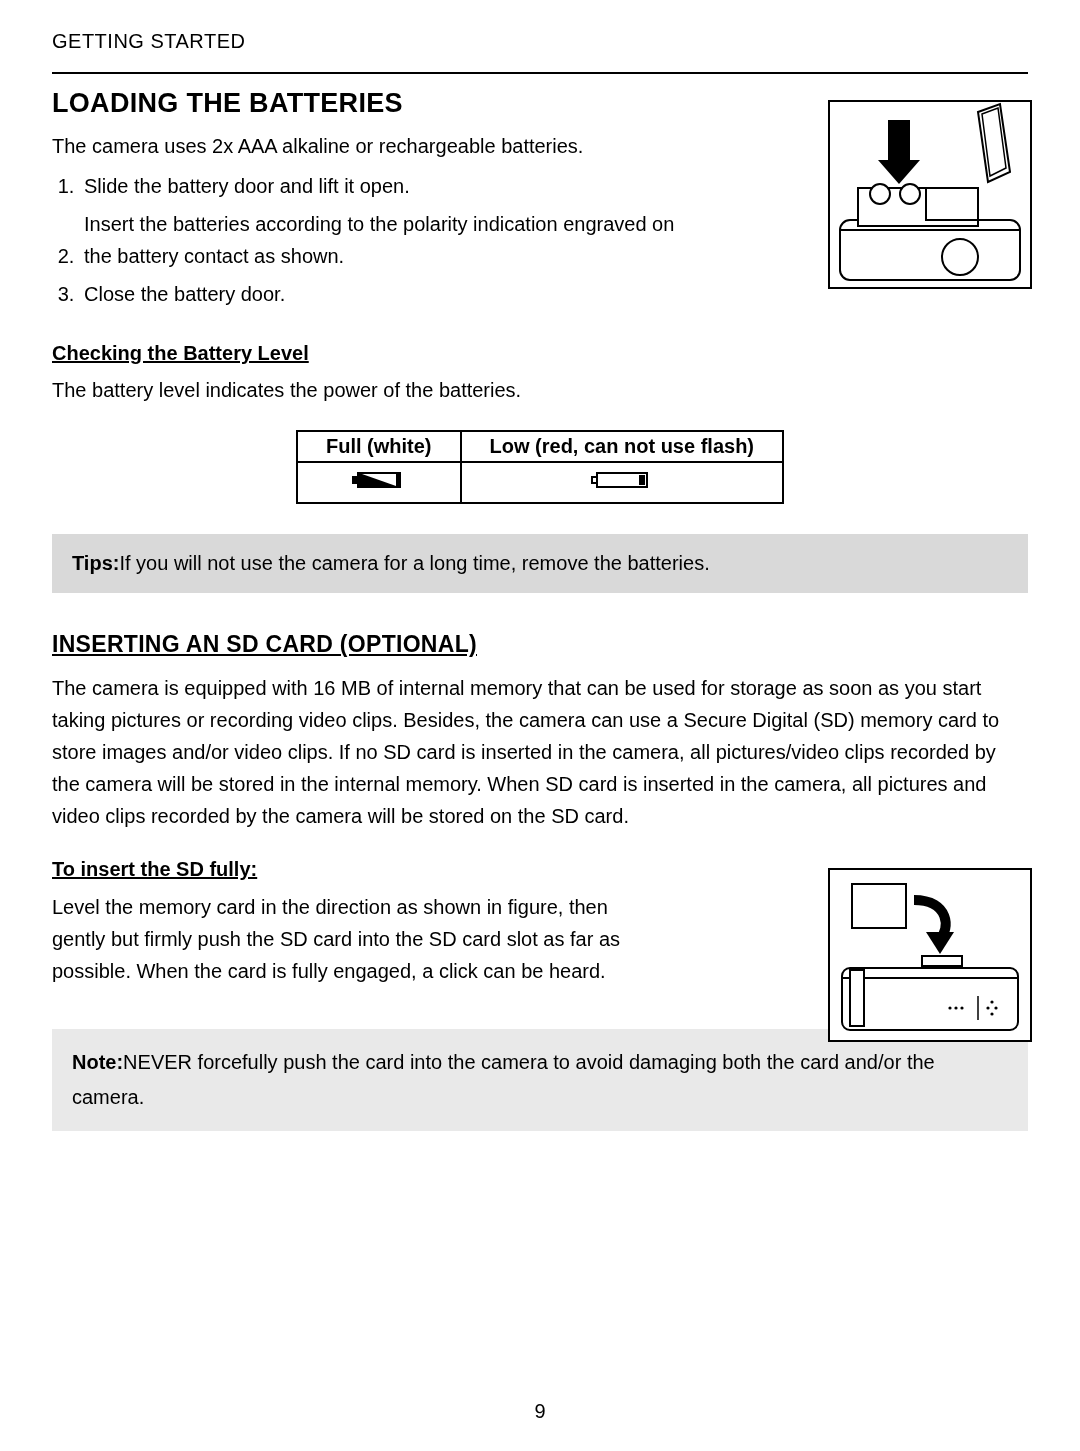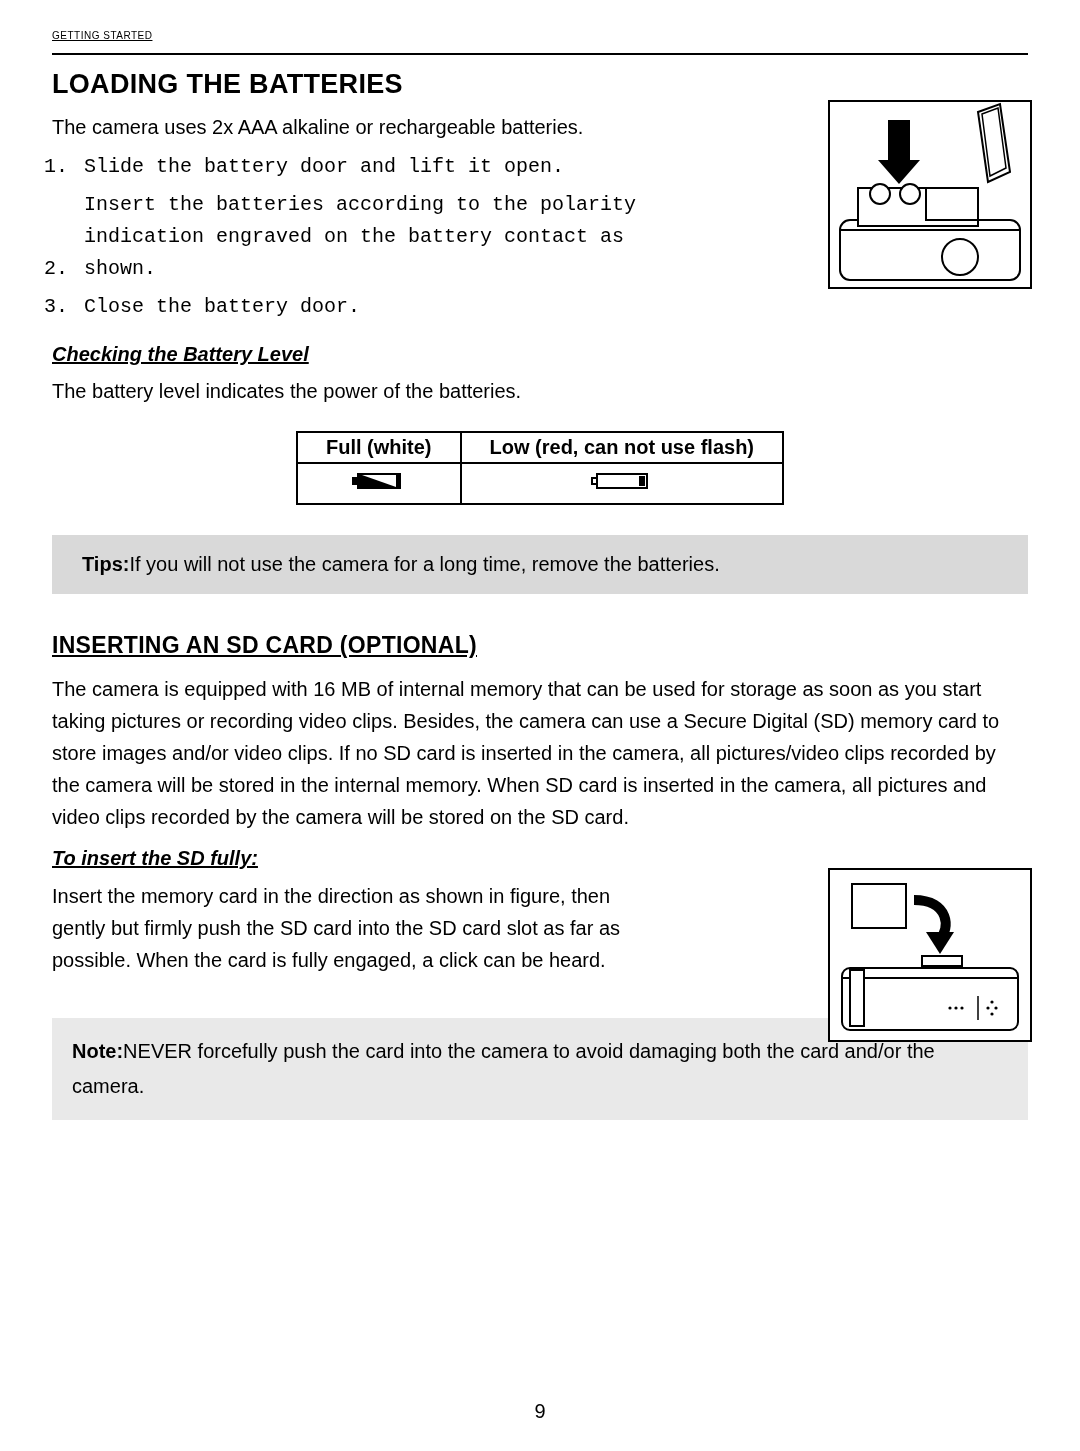--- a/index.html
+++ b/index.html
@@ -12,26 +12,25 @@
     height: 1451px;
     position: relative;
     font-family: Arial, Helvetica, sans-serif;
     color: #000;
     font-size: 20px;
   }
   .page {
     padding: 30px 52px 0 52px;
   }
   .running-head {
-    font-size: 10px;
+    font-size: 20px;
     letter-spacing: 0.5px;
-    padding-bottom: 12px;
+    padding-bottom: 19px;
     border-bottom: 2px solid #000;
     margin-bottom: 14px;
-    text-decoration: underline;
   }
   .h1 {
     font-weight: bold;
     font-size: 27px;
     margin: 0 0 12px 0;
     letter-spacing: 0.3px;
   }
   .h2 {
     font-weight: bold;
     font-size: 23px;
@@ -44,28 +43,26 @@
     margin: 0 0 8px 0;
   }
   .steps {
     padding-left: 28px;
     margin: 6px 0 0 0;
   }
   .steps li {
     line-height: 1.6;
     padding-bottom: 6px;
     padding-left: 4px;
-    font-family: Liberation Mono, monospace;
   }
   .subhead {
     font-weight: bold;
-    font-style: italic;
     text-decoration: underline;
     font-size: 20px;
-    margin-top: 14px;
+    margin-top: 26px;
     margin-bottom: 10px;
   }
   .text-wrap {
     max-width: 600px;
   }
 
   
   .bat-table {
     border-collapse: collapse;
     margin: 24px auto 30px auto;
@@ -76,21 +73,21 @@
     text-align: center;
     font-weight: bold;
     font-size: 20px;
   }
   .bat-table td.icon-cell {
     padding: 6px 28px;
   }
 
   .callout {
     background: #d9d9d9;
-    padding: 14px 30px;
+    padding: 14px 20px;
     margin: 16px 0 0 0;
     line-height: 1.55;
   }
   .callout .lbl { font-weight: bold; }
 
   .note-box {
     background: #e9e9e9;
     padding: 16px 20px;
     margin: 42px 0 0 0;
     line-height: 1.75;
@@ -176,21 +173,21 @@
 
 
   <div class="callout">
     <span class="lbl">Tips:</span><span>If you will not use the camera for a long time, remove the batteries.</span>
   </div>
 
   <div class="h2">INSERTING AN SD CARD (OPTIONAL)</div>
   <p class="body-text" style="line-height:1.6">The camera is equipped with 16 MB of internal memory that can be used for storage as soon as you start taking pictures or recording video clips. Besides, the camera can use a Secure Digital (SD) memory card to store images and/or video clips. If no SD card is inserted in the camera, all pictures/video clips recorded by the camera will be stored in the internal memory. When SD card is inserted in the camera, all pictures and video clips recorded by the camera will be stored on the SD card.</p>
 
   <div class="subhead">To insert the SD fully:</div>
-  <p class="body-text sd-text-wrap" style="line-height:1.6">Insert the memory card in the direction as shown in figure, then gently but firmly push the SD card into the SD card slot as far as possible. When the card is fully engaged, a click can be heard.</p>
+  <p class="body-text sd-text-wrap" style="line-height:1.6">Level the memory card in the direction as shown in figure, then gently but firmly push the SD card into the SD card slot as far as possible. When the card is fully engaged, a click can be heard.</p>
 
   <div class="note-box">
     <span class="lbl">Note:</span><span>NEVER forcefully push the card into the camera to avoid damaging both the card and/or the camera.</span>
   </div>
 </div>
 
 <div class="fig-battery">
   <svg viewBox="0 0 200 185">
 
     <path d="M148 10 L170 2 L180 70 L158 80 Z" fill="#fff" stroke="#000" stroke-width="2"></path>

